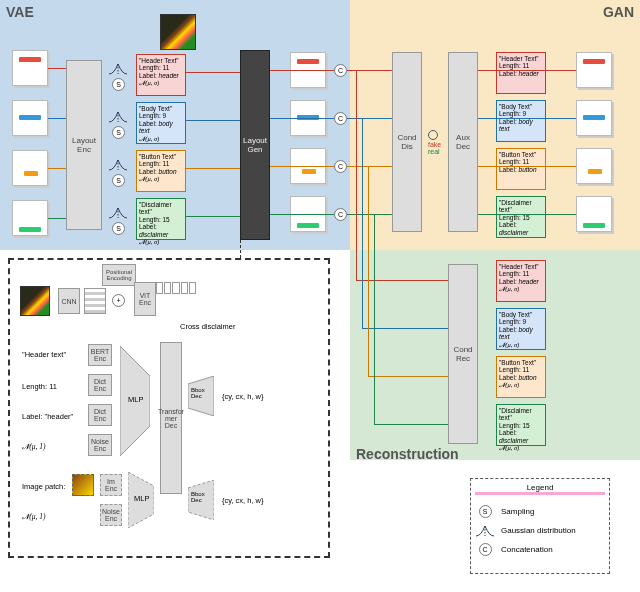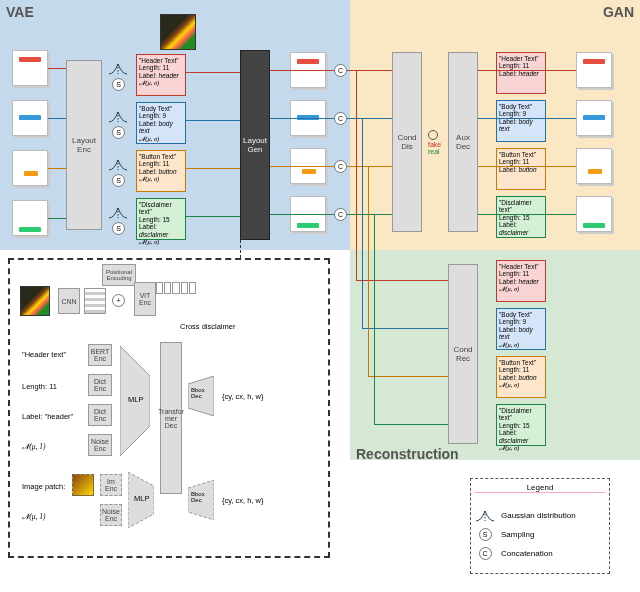--- a/index.html
+++ b/index.html
@@ -34,21 +34,21 @@
   .circ { position: absolute; width: 13px; height: 13px; border: 1px solid #777; border-radius: 50%; background: #fff; font-size: 7px; display: flex; align-items: center; justify-content: center; }
 
   .fruit-img { position: absolute; width: 36px; height: 36px; background: linear-gradient(135deg,#2a2a1a 40%,#8b4513 50%,#ffd700 60%,#ff6347 70%,#228b22 80%); border:1px solid #333;}
 
   .detail-box { position: absolute; left: 8px; top: 258px; width: 322px; height: 300px; border: 2px dashed #333; background: #fff; }
   .detail-box .block { font-size: 7px; }
   .detail-box .label { position: absolute; font-size: 7.5px; }
   .dash-lead { position:absolute; border:1px dashed #333; }
 
   .legend-box { position: absolute; right: 30px; bottom: 18px; width: 140px; height: 96px; border: 1px dashed #555; background: #fff; padding: 4px; font-size: 8px; }
-  .legend-title { text-align: center; font-size: 8px; border-bottom: 1px solid #f9a8d4; margin-bottom: 14px; }
+  .legend-title { text-align: center; font-size: 8px; border-bottom: 3px solid #f9a8d4; margin-bottom: 8px; }
   .legend-row { display: flex; align-items: center; gap: 6px; margin: 3px 0; }
   .legend-icon { width: 20px; height: 16px; display:flex; align-items:center; justify-content:center; }
 
   svg.gauss { width: 20px; height: 16px; }
   .gauss-curve { stroke: #2c3e50; fill: none; stroke-width: 1; }
   .gauss-dash { stroke: #2c3e50; stroke-dasharray: 1.5 1.5; }
 
   .wire { position:absolute; background:transparent; pointer-events:none; }
   .hline { height:1px; }
   .vline { width:1px; }
@@ -376,34 +376,34 @@
     </svg>
   <div class="label" style="left:181px; top:231px; font-size:6px; white-space:pre-line;">Bbox
 Dec</div>
   <div class="label" style="left:212px; top:236px;">{cy, cx, h, w}</div>
 </div>
 
 <div class="legend-box">
   <div class="legend-title">Legend</div>
   <div class="legend-row">
     <div class="legend-icon">
+        <div class="circ" style="position:static;">
+          <span>S</span>
+        </div>
+      </div>
+    <span>Sampling</span>
+  </div>
+  <div class="legend-row">
+    <div class="legend-icon">
         <svg class="gauss" viewBox="0 0 20 16">
           <path class="gauss-curve" d="M1 14 Q6 14 10 4 Q14 14 19 14"></path>
           <line class="gauss-dash" x1="10" y1="4" x2="10" y2="14"></line>
         </svg>
       </div>
     <span>Gaussian distribution</span>
-  </div>
-  <div class="legend-row">
-    <div class="legend-icon">
-        <div class="circ" style="position:static;">
-          <span>S</span>
-        </div>
-      </div>
-    <span>Sampling</span>
   </div>
   <div class="legend-row">
     <div class="legend-icon">
         <div class="circ" style="position:static;">
           <span>C</span>
         </div>
       </div>
     <span>Concatenation</span>
   </div>
 </div>

